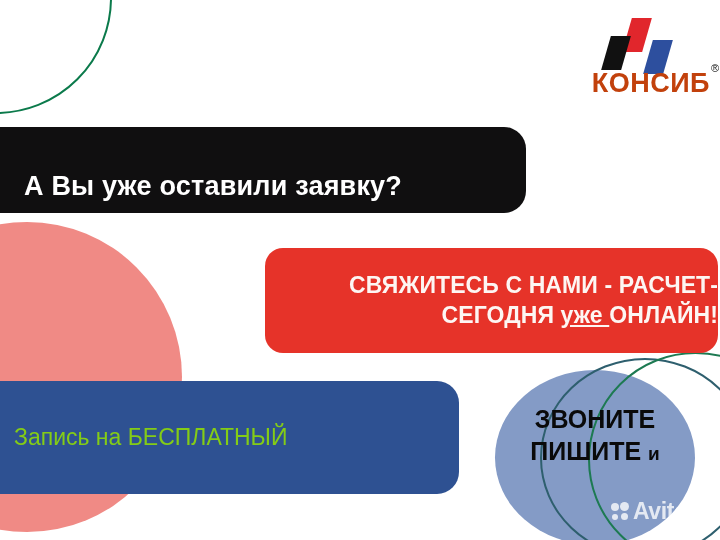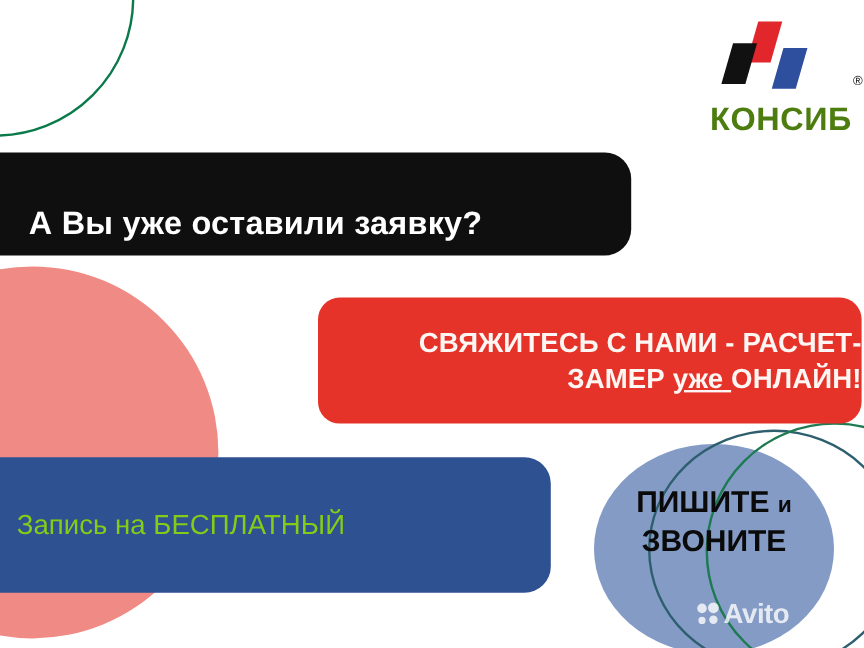--- a/index.html
+++ b/index.html
@@ -89,24 +89,23 @@
   .logo-shape.blue  { left: 73px; top: 22px; background: #2d4f9e; }
 
   .logo-wordmark {
     position: absolute;
     left: 0;
     top: 50px;
     width: 135px;
     font-size: 27px;
     font-weight: bold;
     letter-spacing: 0.5px;
-    color: #4d7c0f;
+    color: #c2410c;
     text-align: right;
     white-space: nowrap;
-    margin-top: 16px;
   }
   .logo-reg {
     position: absolute;
     right: -9px;
     top: 45px;
     font-size: 11px;
     color: #111111;
     line-height: 1;
   }
 
@@ -193,21 +192,21 @@
     font-weight: bold;
     line-height: 1.26;
   }
   .callout .small {
     font-size: 19px;
   }
 
   
   .avito-wm {
     position: absolute;
-    left: 581px;
+    left: 611px;
     top: 500px;
     display: flex;
     align-items: center;
     opacity: 0.78;
     pointer-events: none;
   }
   .avito-dots {
     position: relative;
     width: 20px;
     height: 20px;
@@ -251,30 +250,30 @@
     <div class="logo-wordmark">КОНСИБ</div>
     <div class="logo-reg">®</div>
   </div>
 
   <div class="banner-black">
     <span class="txt">А Вы уже оставили заявку?</span>
   </div>
 
   <div class="card-red">
     <span class="line">СВЯЖИТЕСЬ С НАМИ - РАСЧЕТ-</span>
-    <span class="line"><span>ЗАМЕР </span><span class="lower">уже </span><span>ОНЛАЙН!</span></span>
+    <span class="line"><span>СЕГОДНЯ </span><span class="lower">уже </span><span>ОНЛАЙН!</span></span>
   </div>
 
   <div class="card-blue">
     <span class="line">Запись на БЕСПЛАТНЫЙ</span>
   </div>
 
   <div class="callout">
+    <div>ЗВОНИТЕ</div>
     <div><span>ПИШИТЕ </span><span class="small">и</span></div>
-    <div>ЗВОНИТЕ</div>
   </div>
 
   <div class="avito-wm">
     <span class="avito-dots">
       <i></i>
         <i></i>
         <i></i>
         <i></i>
     </span>
     <span class="wm-text">Avito</span>

